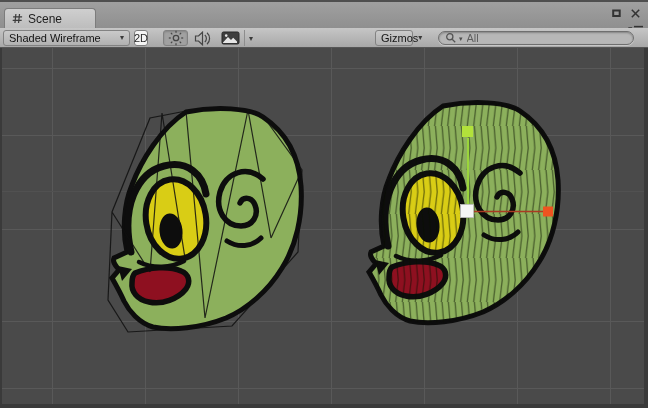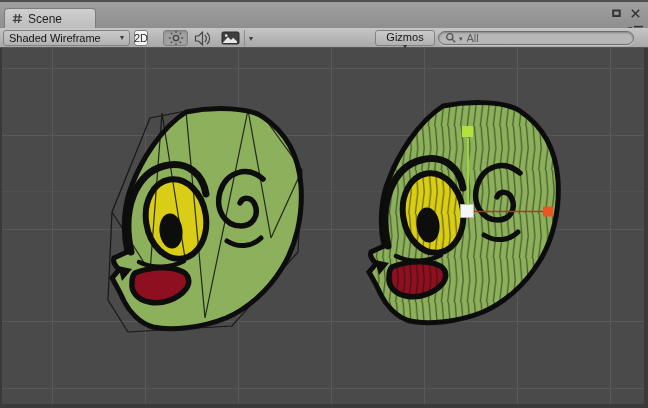--- a/index.html
+++ b/index.html
@@ -139,21 +139,21 @@
     <svg width="19" height="14" viewBox="0 0 19 14">
       <rect x="1" y="1" width="17" height="12" rx="1.5" fill="#3E3E3E" stroke="#282828"></rect>
       <path d="M2,11.5 L7,6 L10,9 L12.2,6.8 L16,10.6 L16,12 L2,12 Z" fill="#E6E6E6"></path>
       <circle cx="5.2" cy="4.6" r="1.3" fill="#E6E6E6"></circle>
     </svg>
   </div>
   <div class="tbitem fxcaret" style="left:244px;width:13px;">
     <span>▾</span>
   </div>
 
-  <div class="tbitem ddl" style="left:375px;width:60px;flex-direction:column;">
+  <div class="tbitem ddl" style="left:375px;width:38px;">
     <span>Gizmos</span>
     <span class="caret">▾</span>
   </div>
 
   <div class="tbitem search" style="left:438px;width:196px;top:3px;height:14px;">
     <svg width="12" height="12" viewBox="0 0 12 12">
       <circle cx="4.8" cy="4.8" r="3.1" fill="none" stroke="#545454" stroke-width="1.3"></circle>
       <line x1="7.2" y1="7.2" x2="10.2" y2="10.2" stroke="#545454" stroke-width="1.3"></line>
     </svg>
     <span class="scaret">▾</span>

